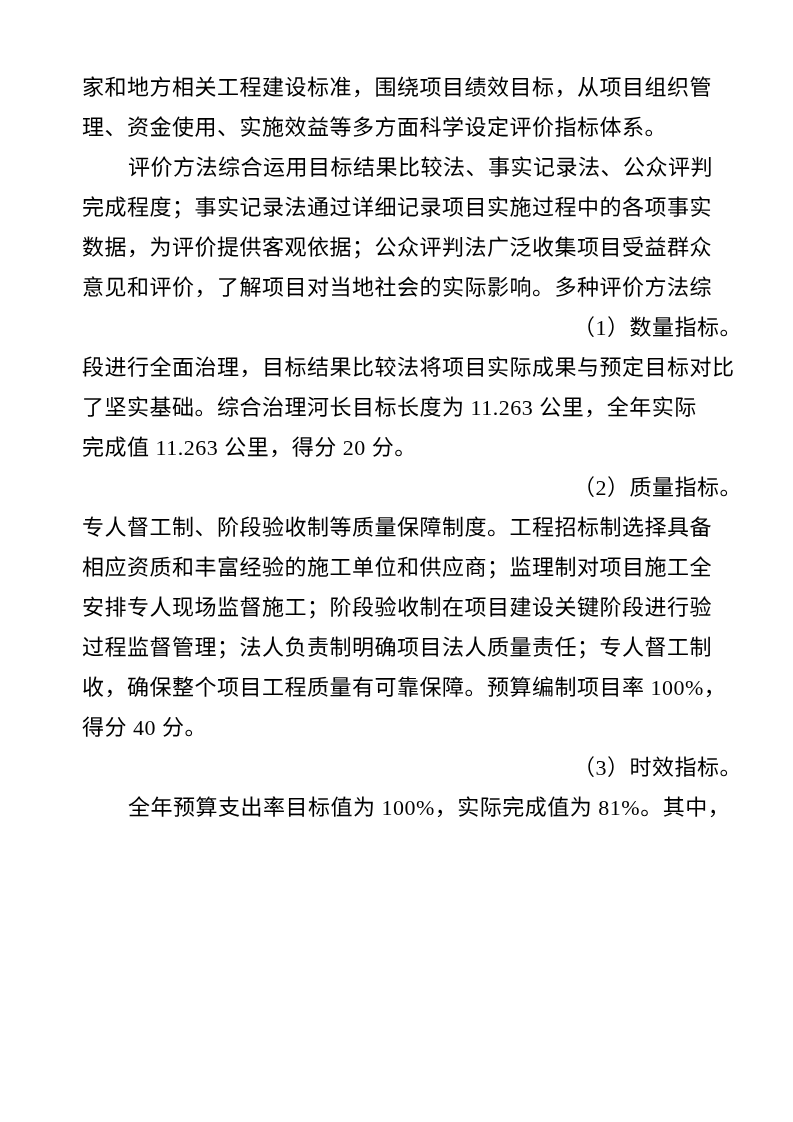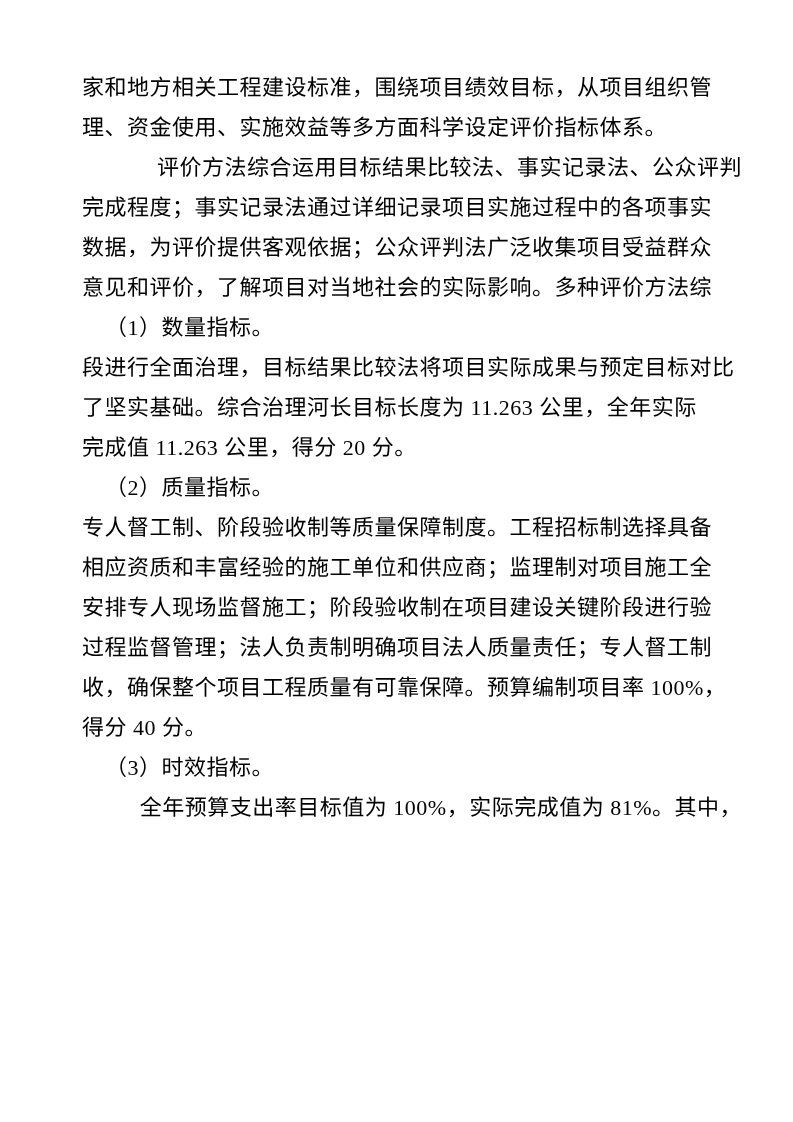--- a/index.html
+++ b/index.html
@@ -25,22 +25,22 @@
     height: 40px;
     line-height: 40px;
     font-size: 22px;
     letter-spacing: 0.5px;
     color: #000000;
     white-space: nowrap;
     font-weight: 400;
   }
   
   .ind0 { padding-left: 0; }
-  .ind1 { padding-left: 23px; }  
-  .ind2 { padding-left: 46px; text-align: right; }  
+  .ind1 { padding-left: 23px; text-align: right; }  
+  .ind2 { padding-left: 46px; }  
 </style>
 </head>
 <body>
 
 <div class="page" style="background: rgb(255, 255, 255); color: rgb(0, 0, 0);">
   <div class="text-block">
       <div class="doc-line ind0">家和地方相关工程建设标准，围绕项目绩效目标，从项目组织管</div>
       <div class="doc-line ind0">理、资金使用、实施效益等多方面科学设定评价指标体系。</div>
       <div class="doc-line ind2">评价方法综合运用目标结果比较法、事实记录法、公众评判</div>
       <div class="doc-line ind0">完成程度；事实记录法通过详细记录项目实施过程中的各项事实</div>

